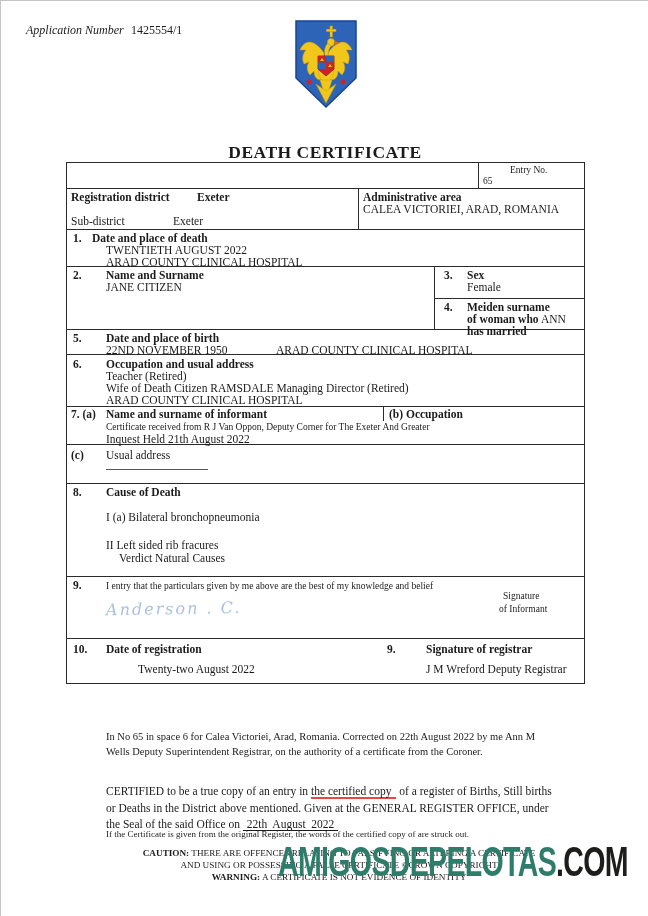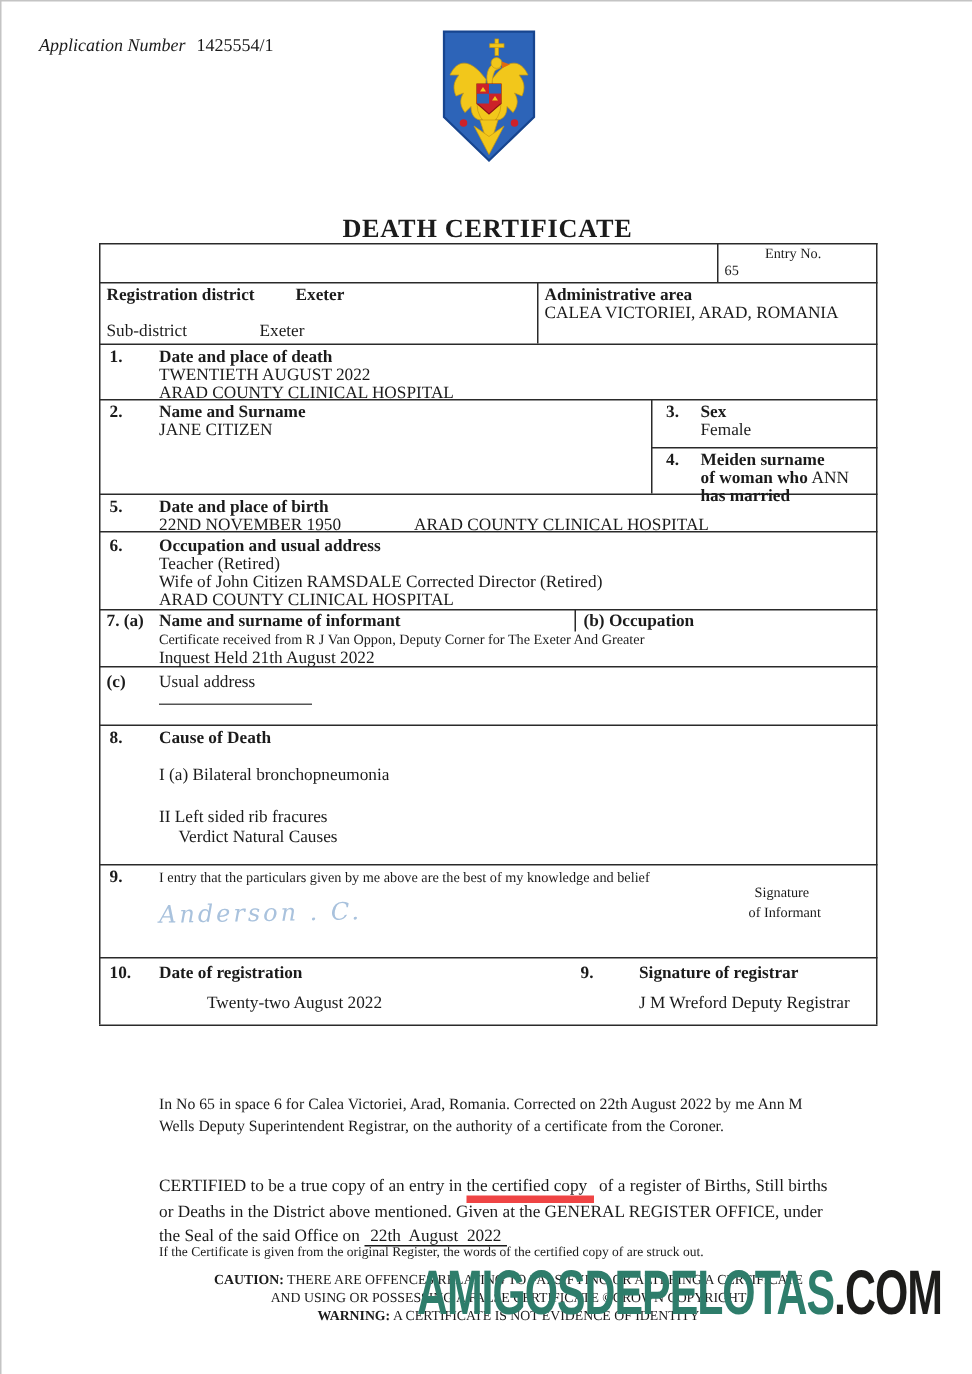--- a/index.html
+++ b/index.html
@@ -18,21 +18,21 @@
   .hline,.vline{position:absolute; background:#2a2a2a;}
   .hline{height:1px;}
   .vline{width:1px;}
   .title{left:0; width:648px; text-align:center; font-weight:bold; letter-spacing:.5px;}
   .sig{
     font-family:"DejaVu Serif", serif; font-style:italic; font-size:16px;
     color:#a9c2dd; letter-spacing:2px; transform:rotate(-1deg);
   }
   .para{white-space:normal; line-height:15px; font-size:10.5px;}
   .cert{white-space:normal; line-height:16.5px; font-size:11.5px;}
-  .u{border-bottom:5px solid #ef4444; padding-right:5px;}
+  .u{border-bottom:2px solid #ef4444; padding-right:5px;}
   .u2{border-bottom:1px solid #1b1b1b; padding:0 4px;}
   .caution{white-space:normal; text-align:center; font-size:9.2px; line-height:11.8px;}
   .blankline{position:absolute; height:1px; background:#555;}
   .wm{
     font-family:"Liberation Sans", sans-serif; font-weight:700; font-size:42px;
     letter-spacing:-1px; transform:scaleX(0.68); transform-origin:left center;
     line-height:42px; z-index:5;
   }
 </style>
 </head>
@@ -97,21 +97,21 @@
   <span class="abs sm" style="left:482px; top:175px;">65</span>
 
   <span class="abs b sz11" style="left:70px; top:190px;">Registration district</span>
   <span class="abs b sz11" style="left:196px; top:190px;">Exeter</span>
   <span class="abs sz11" style="left:70px; top:214px;">Sub-district</span>
   <span class="abs sz11" style="left:172px; top:214px;">Exeter</span>
   <span class="abs b sz11" style="left:362px; top:190px;">Administrative area</span>
   <span class="abs sz11" style="left:362px; top:202px;">CALEA VICTORIEI, ARAD, ROMANIA</span>
 
   <span class="abs b sz11" style="left:72px; top:231px;">1.</span>
-  <span class="abs b sz11" style="left:105px; top:231px;text-align:center;">Date and place of death</span>
+  <span class="abs b sz11" style="left:91px; top:231px;text-align:center;">Date and place of death</span>
   <span class="abs sz11" style="left:105px; top:243px;">TWENTIETH AUGUST 2022</span>
   <span class="abs sz11" style="left:105px; top:255px;">ARAD COUNTY CLINICAL HOSPITAL</span>
 
   <span class="abs b sz11" style="left:72px; top:268px;">2.</span>
   <span class="abs b sz11" style="left:105px; top:268px;">Name and Surname</span>
   <span class="abs sz11" style="left:105px; top:280px;">JANE CITIZEN</span>
 
   <span class="abs b sz11" style="left:443px; top:268px;">3.</span>
   <span class="abs b sz11" style="left:466px; top:268px;">Sex</span>
   <span class="abs sz11" style="left:466px; top:280px;">Female</span>
@@ -123,21 +123,21 @@
   <span class="abs sz11" style="left:540px; top:312px;">ANN</span>
 
   <span class="abs b sz11" style="left:72px; top:331px;">5.</span>
   <span class="abs b sz11" style="left:105px; top:331px;">Date and place of birth</span>
   <span class="abs sz11" style="left:105px; top:343px;">22ND NOVEMBER 1950</span>
   <span class="abs sz11" style="left:275px; top:343px;">ARAD COUNTY CLINICAL HOSPITAL</span>
 
   <span class="abs b sz11" style="left:72px; top:357px;">6.</span>
   <span class="abs b sz11" style="left:105px; top:357px;">Occupation and usual address</span>
   <span class="abs sz11" style="left:105px; top:369px;">Teacher (Retired)</span>
-  <span class="abs sz11" style="left:105px; top:381px;">Wife of John Citizen RAMSDALE Corrected Director (Retired)</span>
+  <span class="abs sz11" style="left:105px; top:381px;">Wife of Death Citizen RAMSDALE Managing Director (Retired)</span>
   <span class="abs sz11" style="left:105px; top:393px;">ARAD COUNTY CLINICAL HOSPITAL</span>
 
   <span class="abs b sz11" style="left:70px; top:407px;">7. (a)</span>
   <span class="abs b sz11" style="left:105px; top:407px;">Name and surname of informant</span>
   <span class="abs b sz11" style="left:388px; top:407px;">(b) Occupation</span>
   <span class="abs sm" style="left:105px; top:421px;">Certificate received from R J Van Oppon, Deputy Corner for The Exeter And Greater</span>
   <span class="abs sz11" style="left:105px; top:432px;">Inquest Held 21th August 2022</span>
 
   <span class="abs b sz11" style="left:70px; top:448px;">(c)</span>
   <span class="abs sz11" style="left:105px; top:448px;">Usual address</span>

